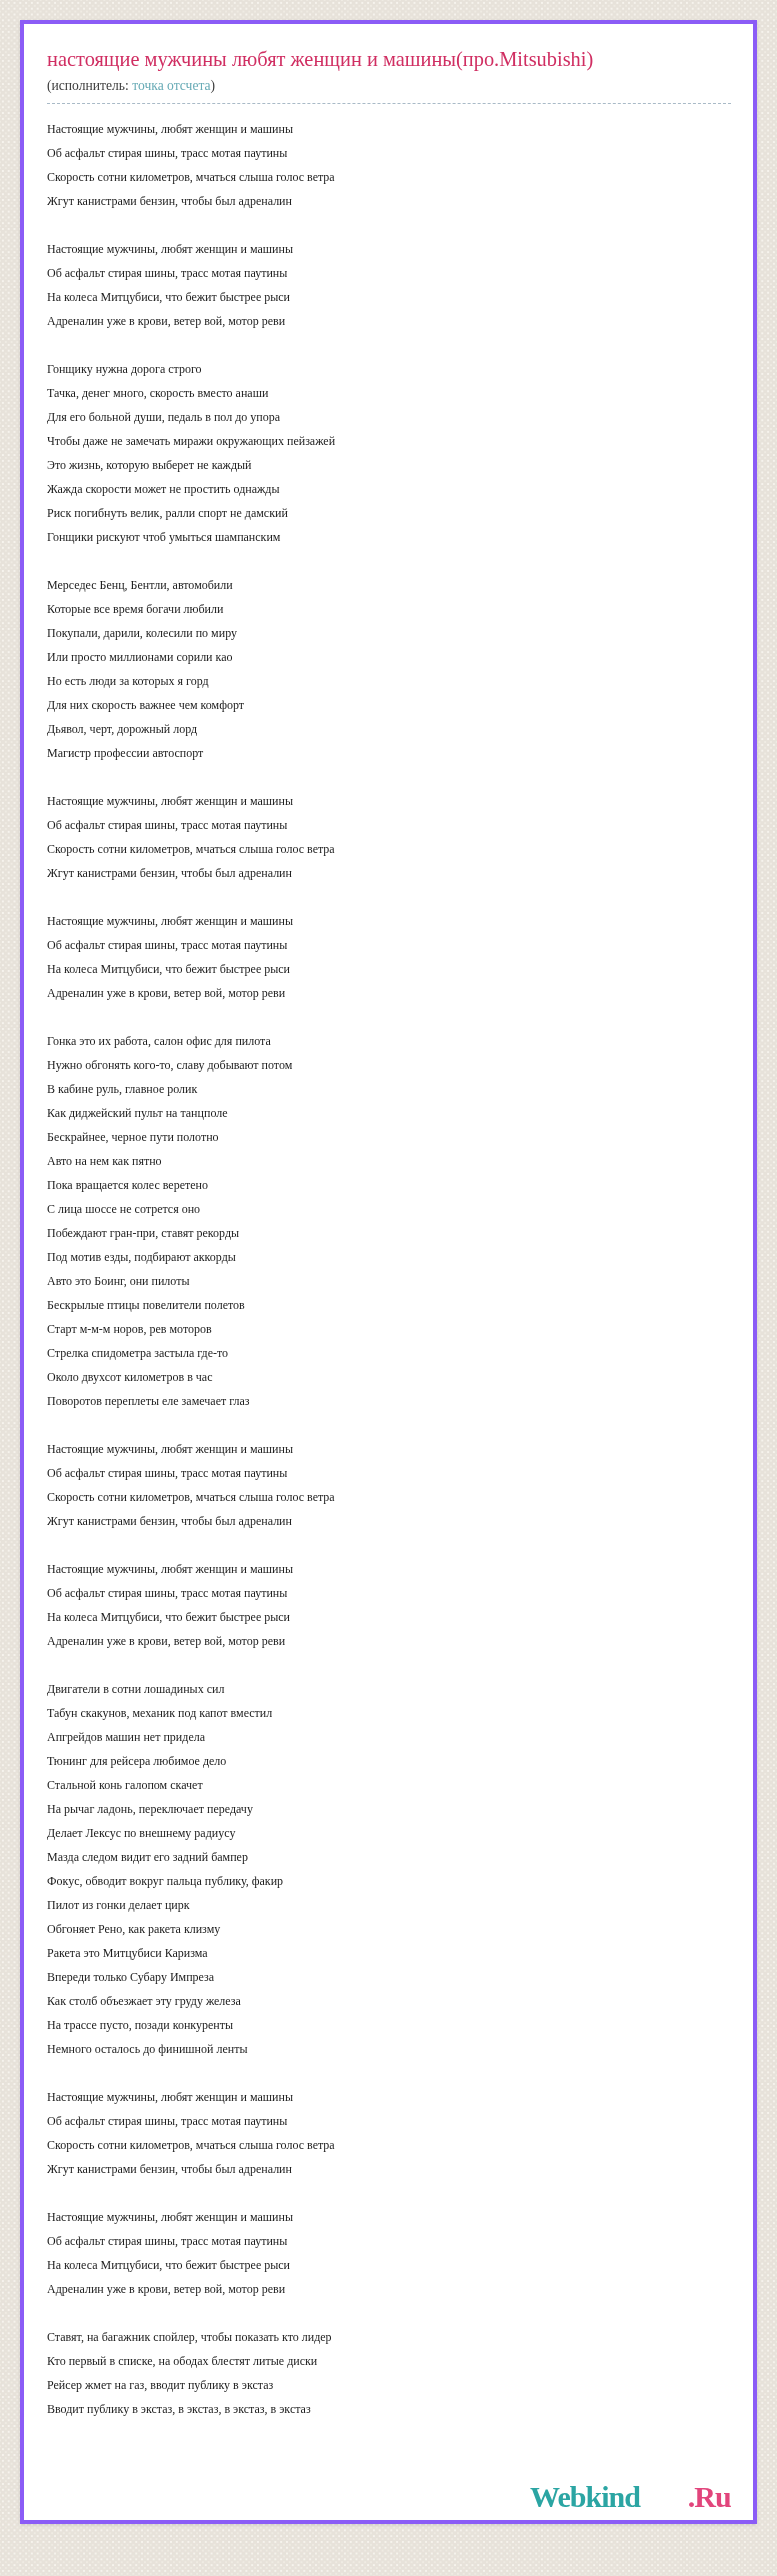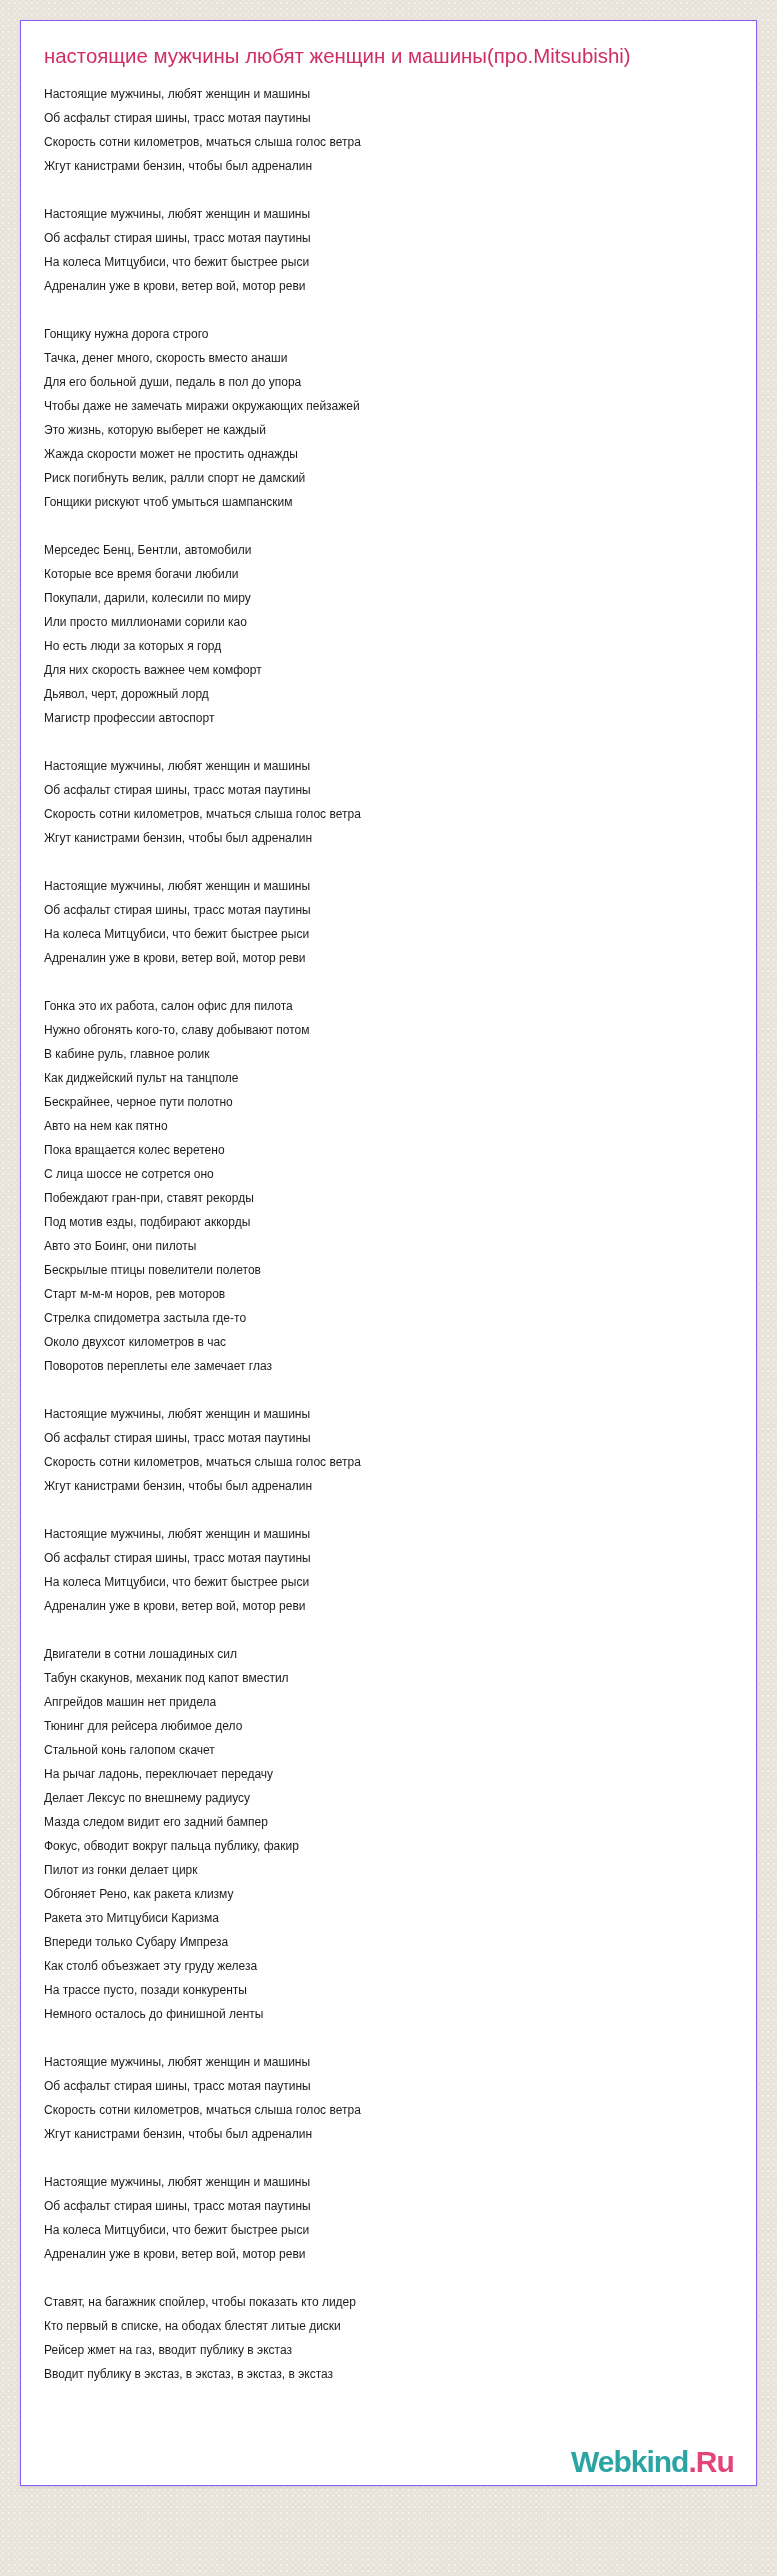--- a/index.html
+++ b/index.html
@@ -20,23 +20,24 @@
       radial-gradient(#efebe3 1px, transparent 1.4px);
     background-size:5.8px 5.8px;
     background-position:0 0,2.9px 2.9px;
     font-family:"Liberation Sans", sans-serif;
     min-height:2576px;
   }
   .card{
     width:737px;
     margin:20.4px auto 22.3px;
     background:#fff;
-    border:1px solid #8b5cf6;
+    border:4px solid #8b5cf6;
     box-shadow:0 1px 2.9px rgba(0,0,0,0.12);
     padding:22.3px 22.3px 5.8px 23px;
+    font-family:Liberation Serif, serif;
   }
   .page-title{
     margin:0 0 5.8px 0;
     font-size:20.4px;
     font-weight:normal;
     line-height:25px;
     color:var(--title-color);
   }
   .artist-line{
     font-size:13.6px;
@@ -65,36 +66,37 @@
   .logo{
     display:inline-block;
     font-size:30px;
     font-weight:bold;
     line-height:31px;
     letter-spacing:-1px;
     text-decoration:none;
     cursor:pointer;
   }
   .logo .logo-main{color:var(--logo-teal);}
-  .logo .logo-ru{color:var(--logo-pink);}
+  .logo .logo-ru{color:var(--logo-pink);margin-left:48px;}
   .tagline{
     font-size:12.6px;
     font-weight:bold;
     line-height:13.6px;
     color:var(--tagline-pink);
     margin-top:-3.9px;
     padding-right:41px;
   }
 </style>
 </head>
 <body>
 
 <div class="card">
   <h1 class="page-title">настоящие мужчины любят женщин и машины(про.Mitsubishi)</h1>
 
+  <div class="artist-line"><span>(исполнитель: </span><a>точка отсчета</a><span>)</span></div>
 
   <div class="lyrics">
       <p>Настоящие мужчины, любят женщин и машины<br>Об асфальт стирая шины, трасс мотая паутины<br>Скорость сотни километров, мчаться слыша голос ветра<br>Жгут канистрами бензин, чтобы был адреналин</p>
       <p>Настоящие мужчины, любят женщин и машины<br>Об асфальт стирая шины, трасс мотая паутины<br>На колеса Митцубиси, что бежит быстрее рыси<br>Адреналин уже в крови, ветер вой, мотор реви</p>
       <p>Гонщику нужна дорога строго<br>Тачка, денег много, скорость вместо анаши<br>Для его больной души, педаль в пол до упора<br>Чтобы даже не замечать миражи окружающих пейзажей<br>Это жизнь, которую выберет не каждый<br>Жажда скорости может не простить однажды<br>Риск погибнуть велик, ралли спорт не дамский<br>Гонщики рискуют чтоб умыться шампанским</p>
       <p>Мерседес Бенц, Бентли, автомобили<br>Которые все время богачи любили<br>Покупали, дарили, колесили по миру<br>Или просто миллионами сорили као<br>Но есть люди за которых я горд<br>Для них скорость важнее чем комфорт<br>Дьявол, черт, дорожный лорд<br>Магистр профессии автоспорт</p>
       <p>Настоящие мужчины, любят женщин и машины<br>Об асфальт стирая шины, трасс мотая паутины<br>Скорость сотни километров, мчаться слыша голос ветра<br>Жгут канистрами бензин, чтобы был адреналин</p>
       <p>Настоящие мужчины, любят женщин и машины<br>Об асфальт стирая шины, трасс мотая паутины<br>На колеса Митцубиси, что бежит быстрее рыси<br>Адреналин уже в крови, ветер вой, мотор реви</p>
       <p>Гонка это их работа, салон офис для пилота<br>Нужно обгонять кого-то, славу добывают потом<br>В кабине руль, главное ролик<br>Как диджейский пульт на танцполе<br>Бескрайнее, черное пути полотно<br>Авто на нем как пятно<br>Пока вращается колес веретено<br>С лица шоссе не сотрется оно<br>Побеждают гран-при, ставят рекорды<br>Под мотив езды, подбирают аккорды<br>Авто это Боинг, они пилоты<br>Бескрылые птицы повелители полетов<br>Старт м-м-м норов, рев моторов<br>Стрелка спидометра застыла где-то<br>Около двухсот километров в час<br>Поворотов переплеты еле замечает глаз</p>
       <p>Настоящие мужчины, любят женщин и машины<br>Об асфальт стирая шины, трасс мотая паутины<br>Скорость сотни километров, мчаться слыша голос ветра<br>Жгут канистрами бензин, чтобы был адреналин</p>

